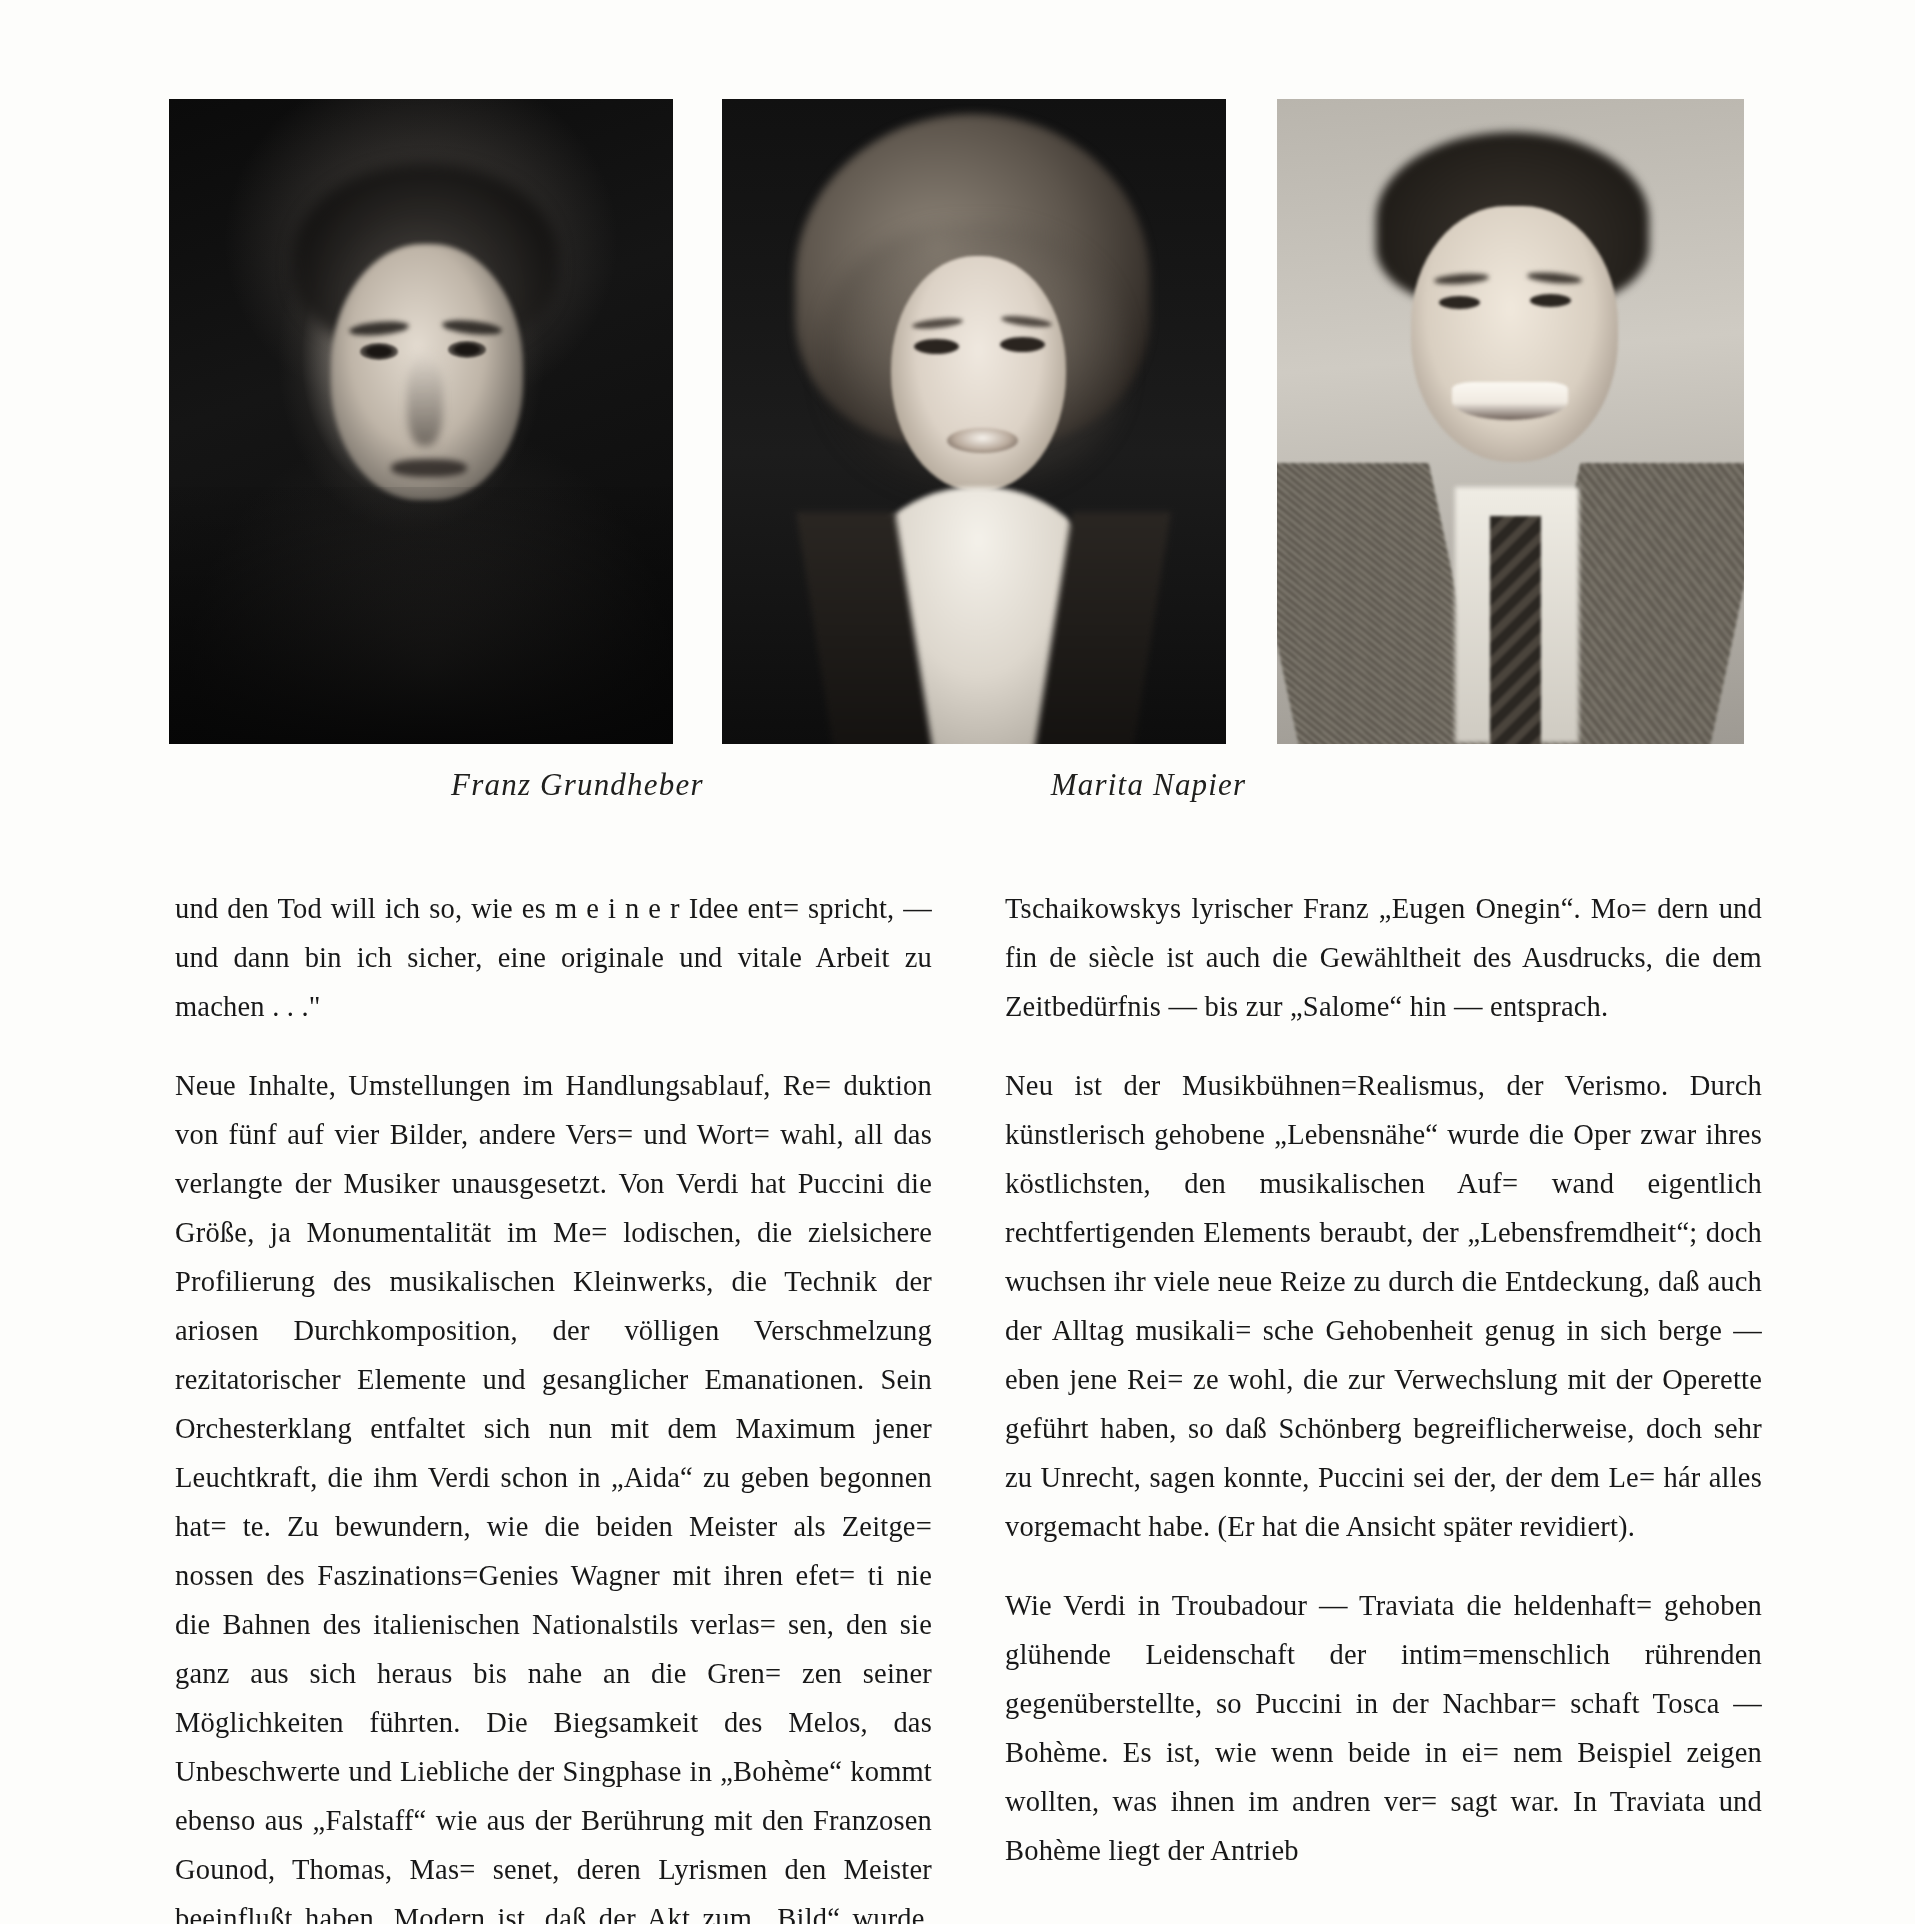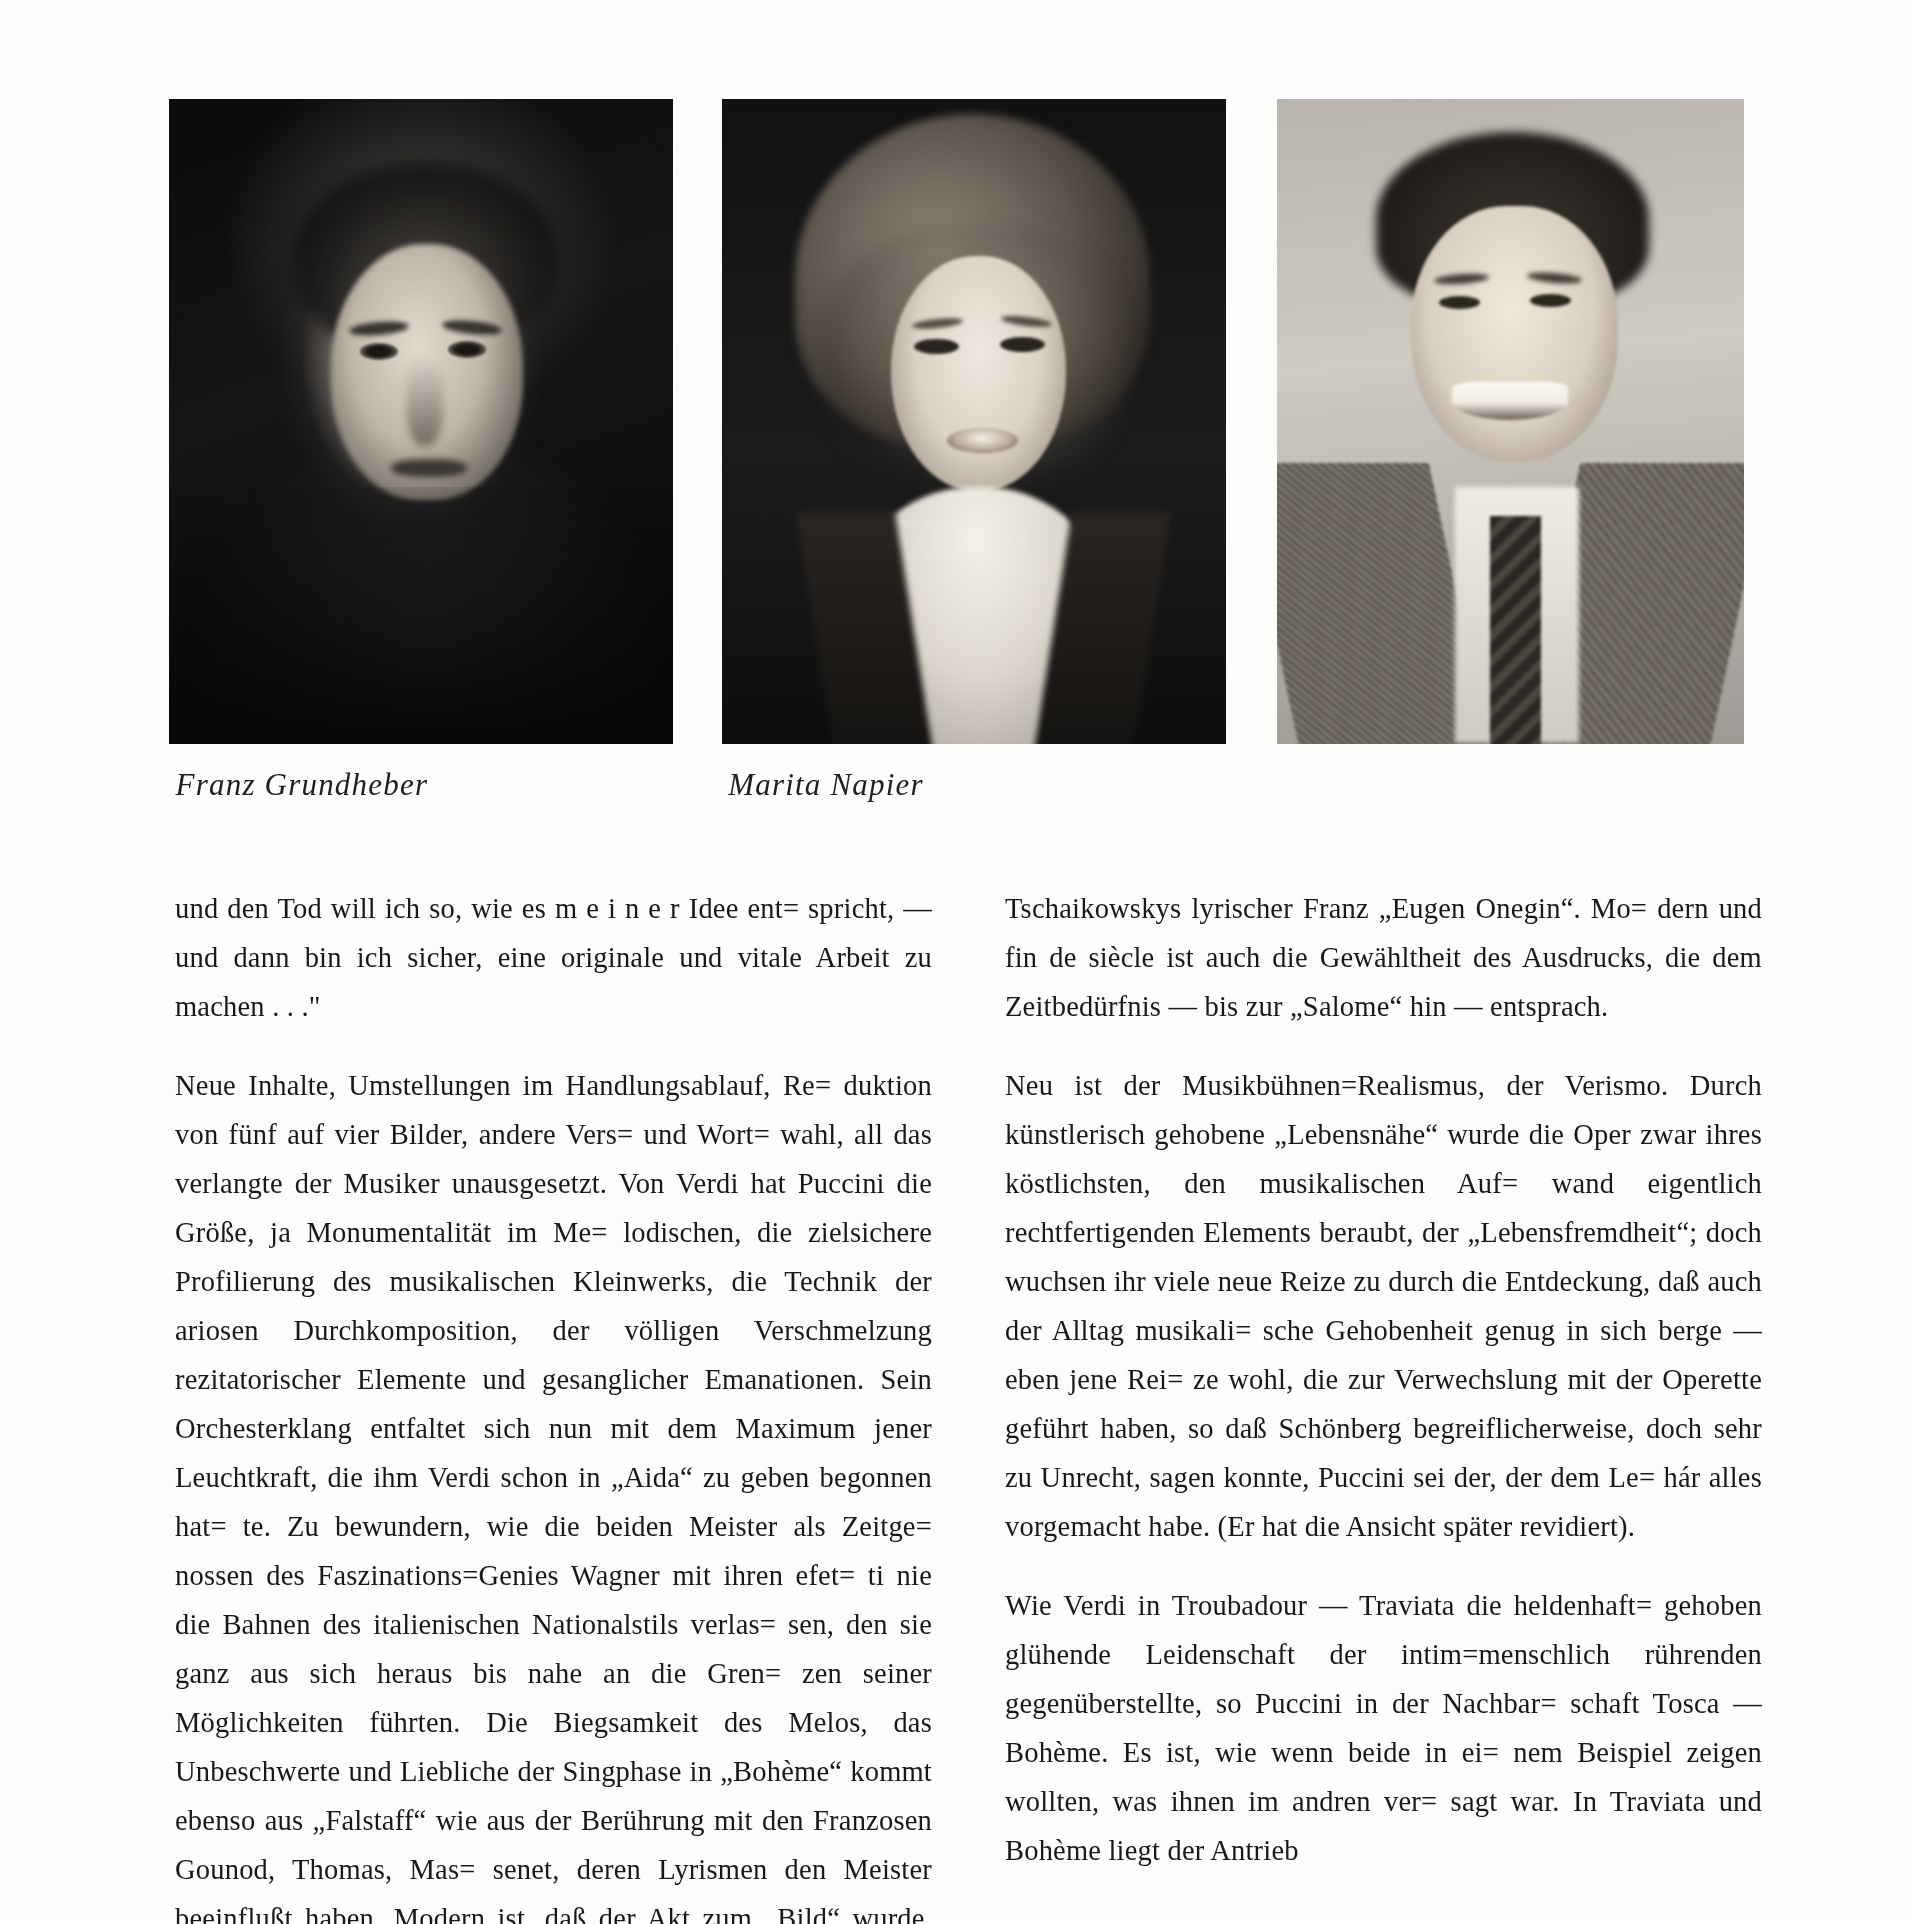--- a/index.html
+++ b/index.html
@@ -26,20 +26,21 @@
 
   
   .photo-row {
     position: absolute;
     left: 169px;
     top: 99px;
     width: 1620px;
     height: 727px;
     display: flex;
     gap: 8px;
+    text-align: right;
   }
   .photo-cell {
     width: 540px;
     position: relative;
   }
   .photo-frame {
     width: 504px;
     height: 645px;
     overflow: hidden;
     position: relative;

